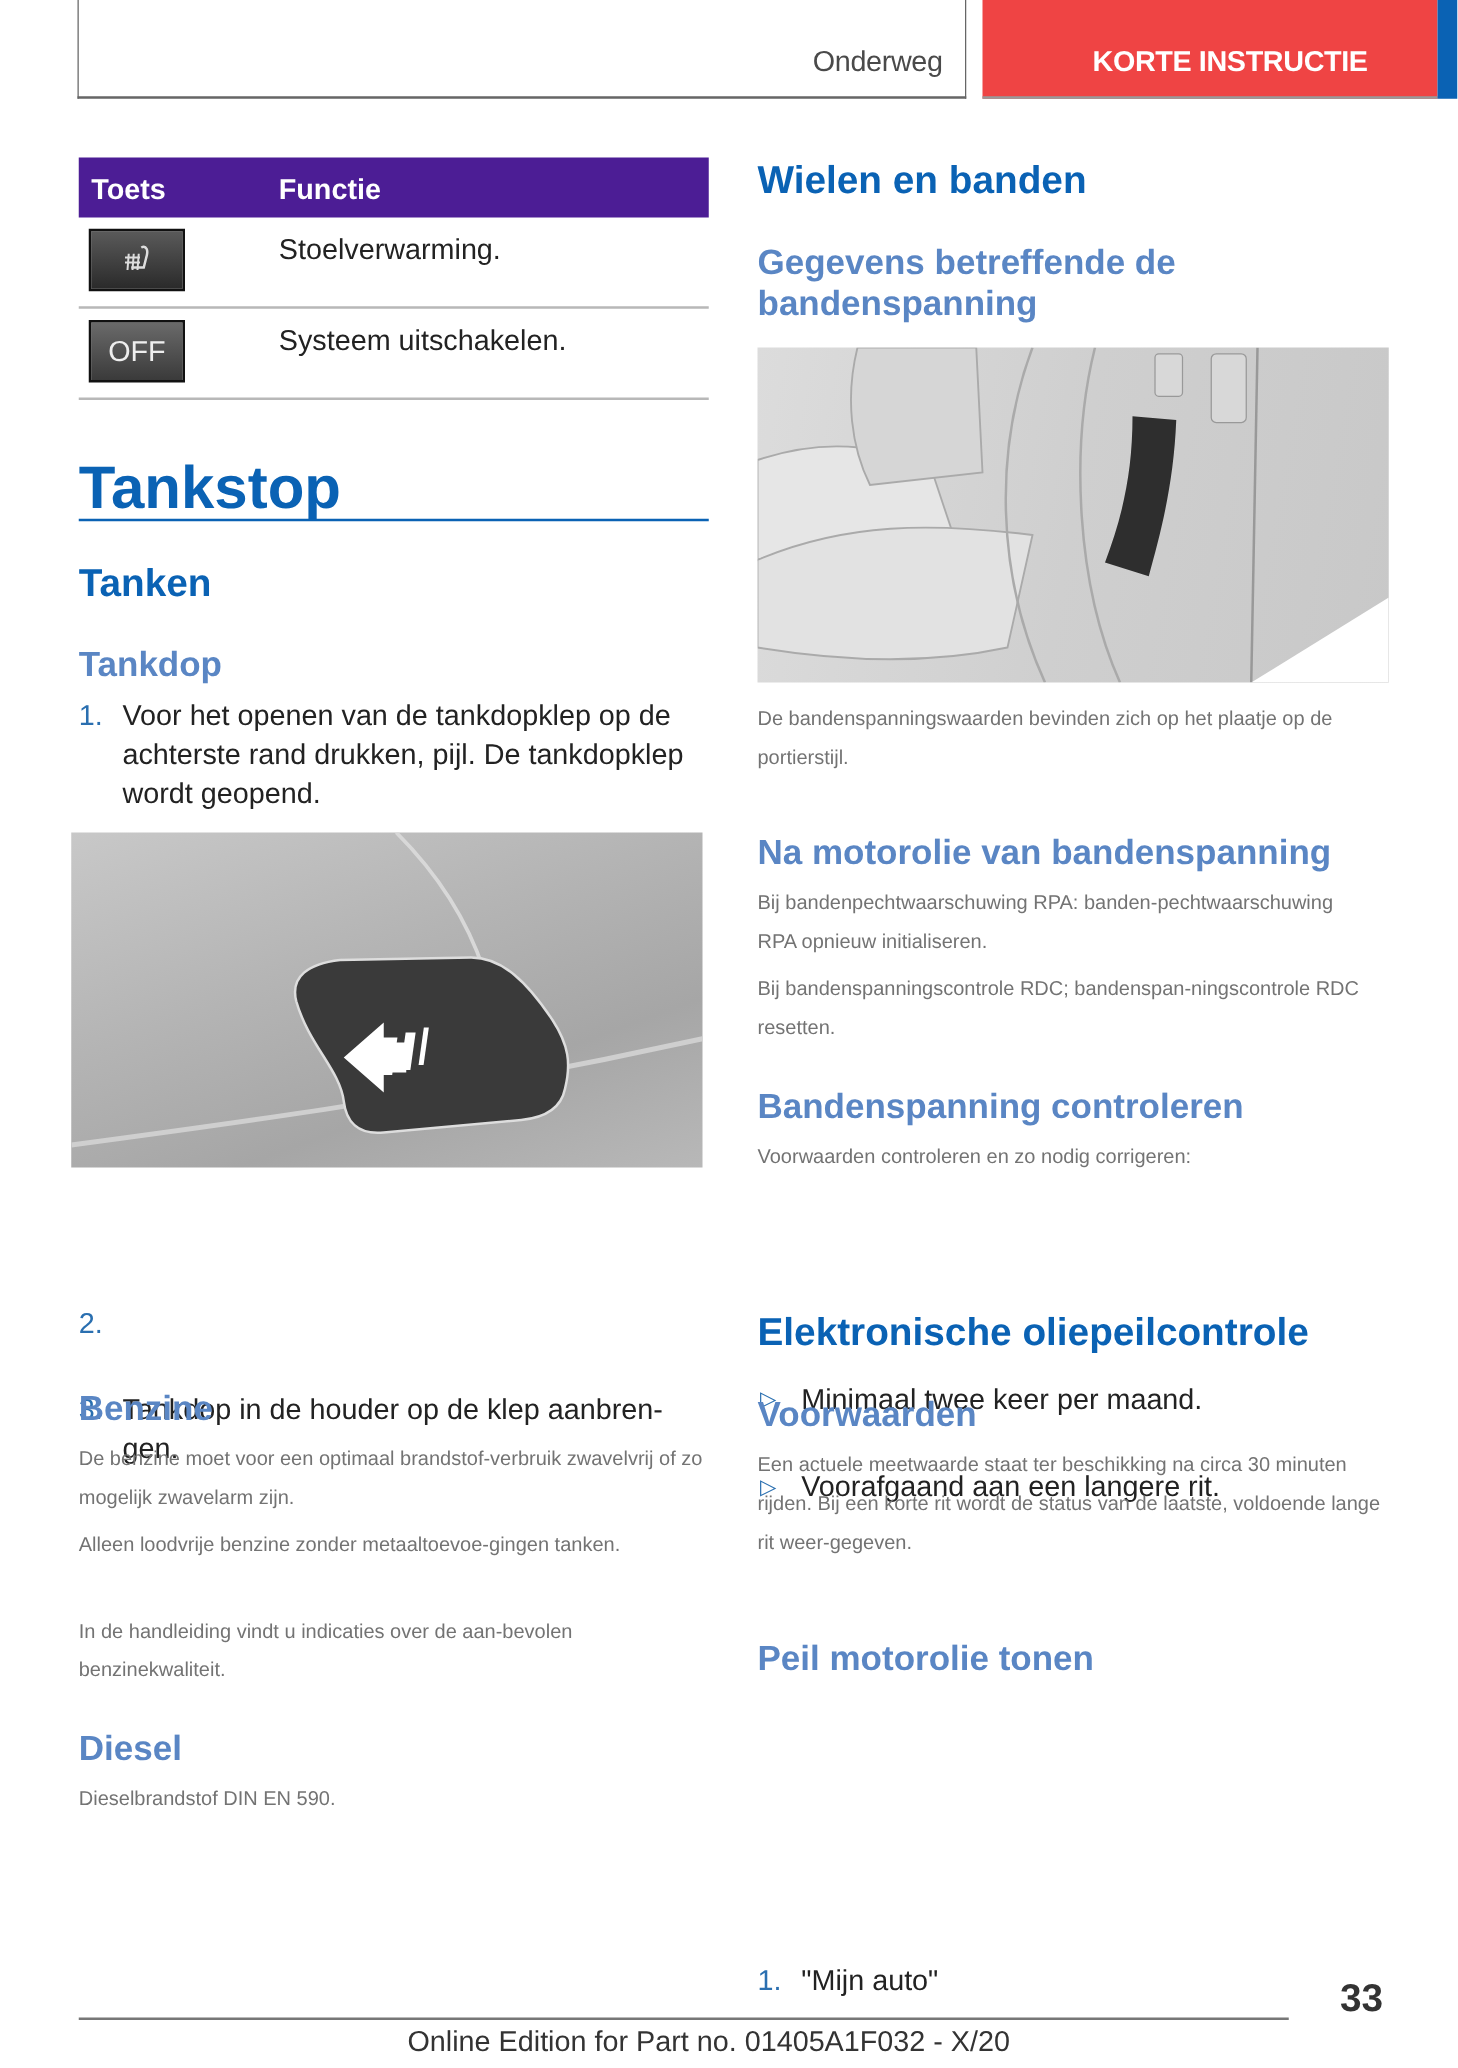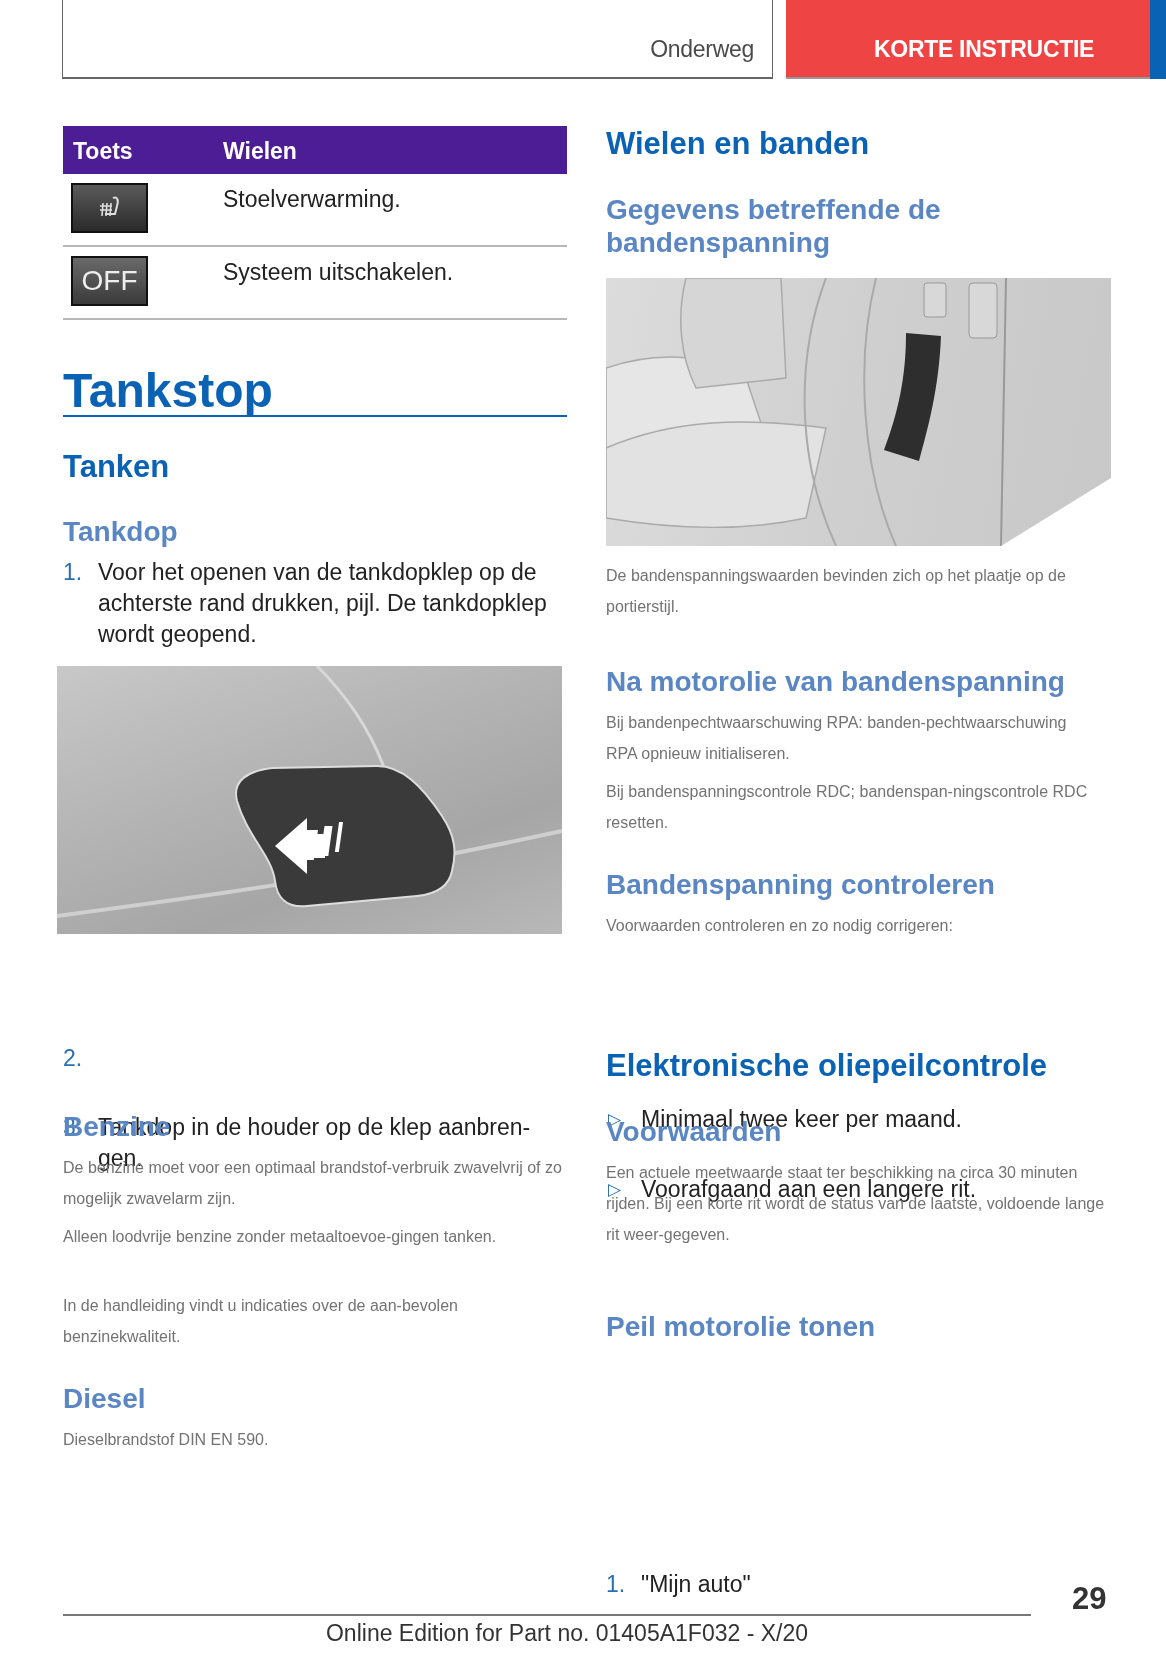--- a/index.html
+++ b/index.html
@@ -15,21 +15,21 @@
 
   .abs { position: absolute; }
 
   
   .tbl { position: absolute; left: 63px; top: 126px; width: 504px; }
   .tbl-head { height: 48px; background: #4c1d95; color: #fff; font-weight: bold; font-size: 23px; position: relative; }
   .tbl-head .c1 { position: absolute; left: 10px; top: 12px; }
   .tbl-head .c2 { position: absolute; left: 160px; top: 12px; }
   .tbl-row { position: relative; height: 73px; border-bottom: 2px solid #b8b8b8; }
   .tbl-row .txt { position: absolute; left: 160px; top: 12px; font-size: 23px; color: #222; }
-  .key-btn { position: absolute; left: 8px; top: 9px; width: 77px; height: 50px; background: linear-gradient(#5a5a5a, #2a2a2a); border: 2px solid #111; display: flex; align-items: center; justify-content: center; color: #eee; font-size: 28px; }
+  .key-btn { position: absolute; left: 8px; top: 9px; width: 77px; height: 50px; background: linear-gradient(#5a5a5a, #2a2a2a); border: 2px solid #111; display: flex; align-items: center; justify-content: center; color: #eee; font-size: 23px; }
   .key-btn.off { background: linear-gradient(#6a6a6a, #3a3a3a); }
 
   
   .h1 { font-size: 48px; font-weight: bold; color: #0a62b4; }
   .h1-rule { height: 2px; background: #0a62b4; }
   .h2 { font-size: 31px; font-weight: bold; color: #0a62b4; }
   .h3 { font-size: 28px; font-weight: bold; color: #5a86c4; line-height: 33px; }
   .p { font-size: 16px; line-height: 31px; color: #737373; }
   .num { color: #2a6fb0; position: absolute; left: 0; }
   .li { position: relative; padding-left: 35px; font-size: 23px; line-height: 31px; color: #222; }
@@ -45,21 +45,21 @@
   <span class="hdr-section">Onderweg</span>
 </div>
 <div class="hdr-chapter">
   <span>KORTE INSTRUCTIE</span>
 </div>
 <div class="hdr-accent"></div>
 
 <div class="tbl">
   <div class="tbl-head">
     <span class="c1">Toets</span>
-    <span class="c2">Wielen</span>
+    <span class="c2">Functie</span>
   </div>
   <div class="tbl-row">
     <div class="key-btn">
       <svg width="30" height="28" viewBox="0 0 30 28">
         <path d="M18 4 C22 2 24 6 22 12 L20 20 L10 20" stroke="#ddd" stroke-width="2" fill="none"></path>
         <path d="M5 12 L17 12 M5 16 L17 16 M8 9 L7 22 M12 9 L11 22 M16 9 L15 22" stroke="#ddd" stroke-width="1.6" fill="none"></path>
       </svg>
     </div>
     <span class="txt">Stoelverwarming.</span>
   </div>
@@ -145,15 +145,15 @@
 <div class="abs h2" style="left:606px; top:1048px;">Elektronische oliepeilcontrole</div>
 <div class="abs h3" style="left:606px; top:1115px;">Voorwaarden</div>
 <div class="abs p" style="left:606px; top:1157px; width:506px;">Een actuele meetwaarde staat ter beschikking na circa 30 minuten rijden. Bij een korte rit wordt de status van de laatste, voldoende lange rit weer-gegeven.</div>
 
 <div class="abs h3" style="left:606px; top:1310px;">Peil motorolie tonen</div>
 <div class="abs li" style="left:606px; top:1352px; width:506px;">
   <span class="num">1.</span>
   <span>"Mijn auto"</span>
 </div>
 
-<div class="abs" style="left:1072px; top:1581px; font-size:31px; font-weight:bold; color:#333;">29</div>
+<div class="abs" style="left:1072px; top:1581px; font-size:31px; font-weight:bold; color:#333;">33</div>
 <div class="abs" style="left:63px; top:1614px; width:968px; height:2px; background:#777;"></div>
 <div class="abs" style="left:0; top:1620px; width:1134px; text-align:center; font-size:23px; color:#333;">Online Edition for Part no. 01405A1F032 - X/20</div>
 
 </body></html>

